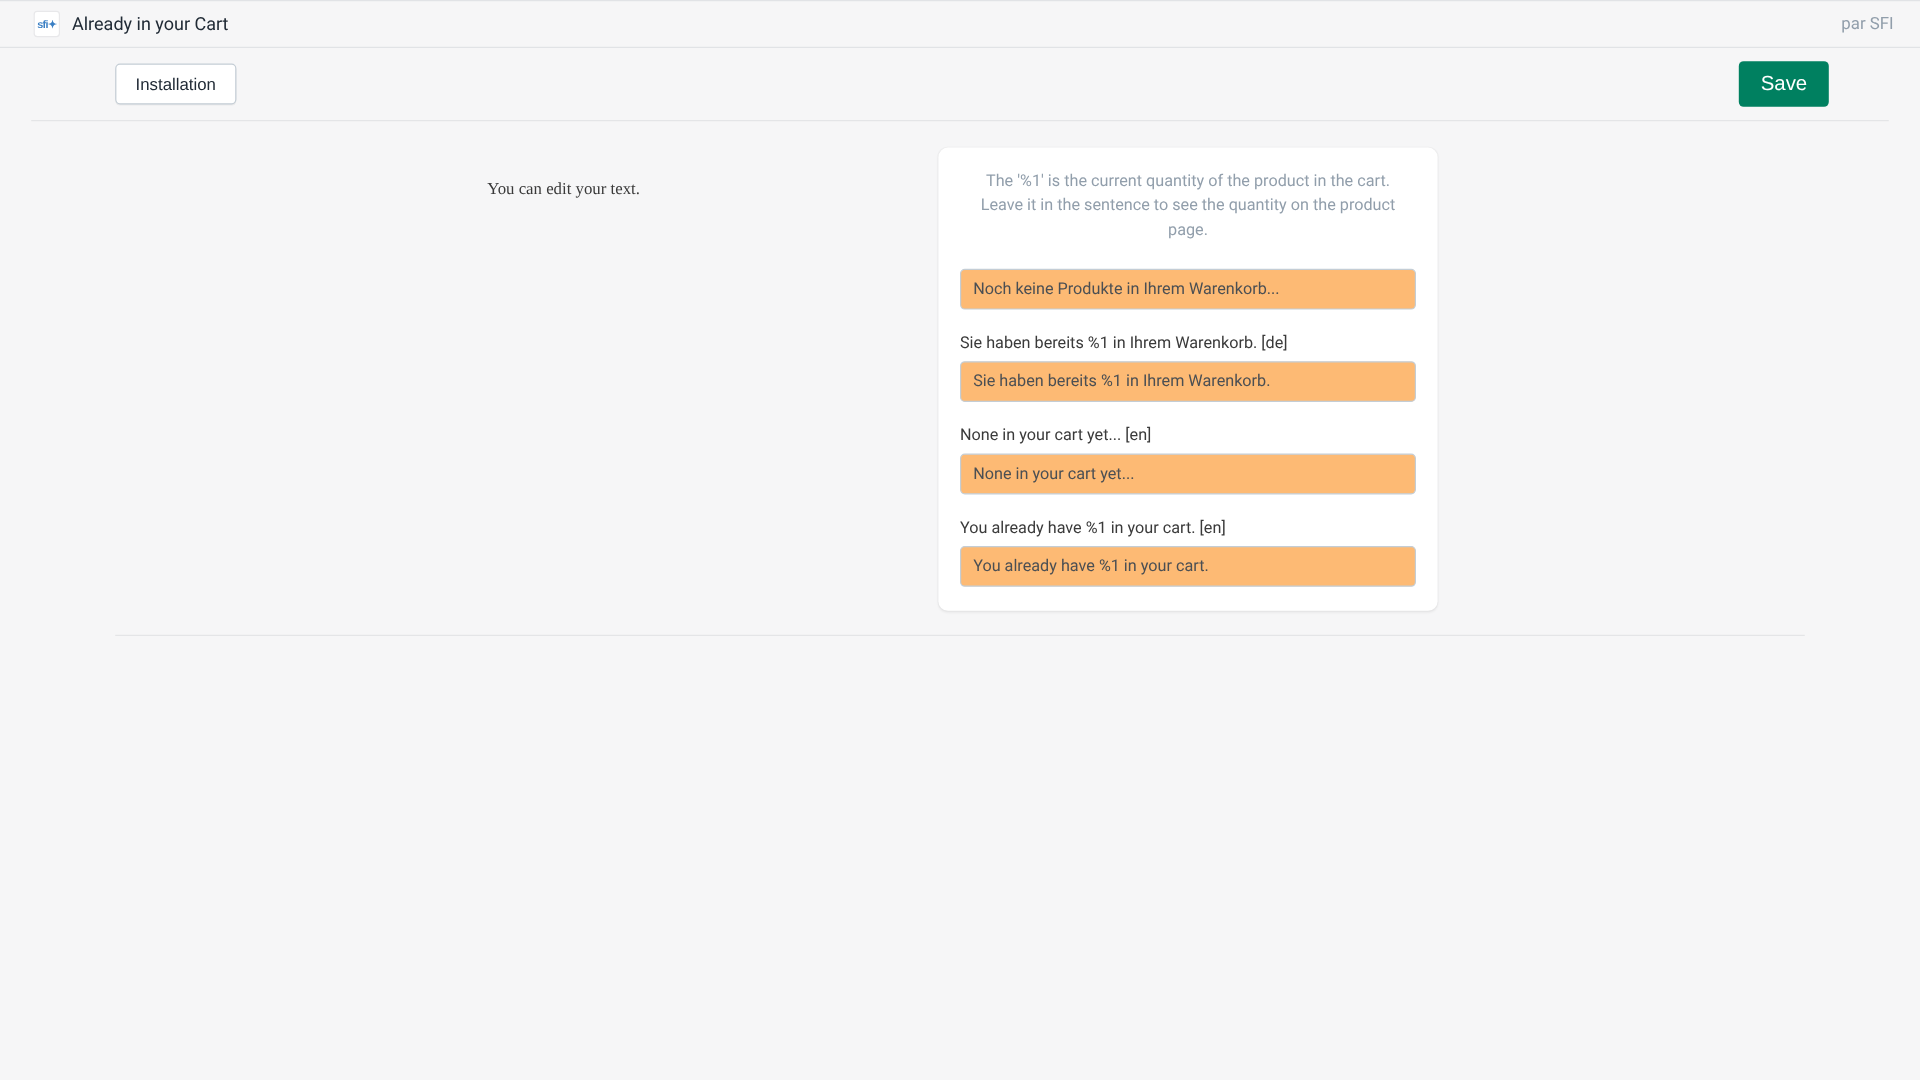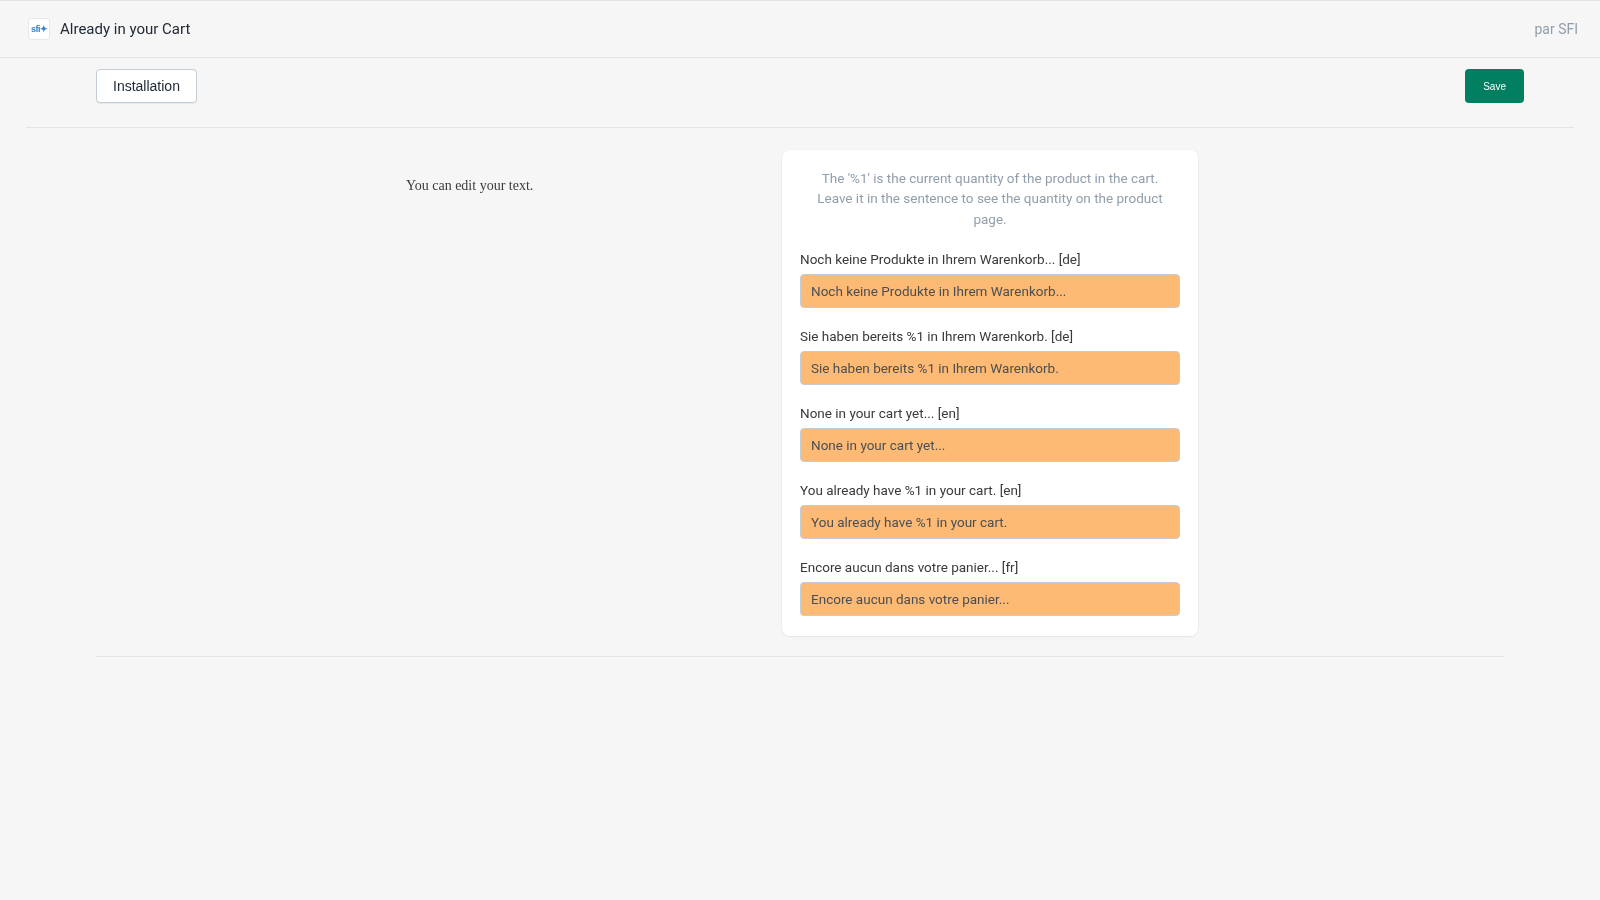--- a/index.html
+++ b/index.html
@@ -14,21 +14,21 @@
       font-size: 14px;
     }
     .top-bar {
       background: #f6f6f7;
       border-top: 1px solid #e1e3e6;
       border-bottom: 1px solid #e1e3e6;
       display: flex;
       align-items: center;
       justify-content: space-between;
       padding: 0 22px 0 28px;
-      height: 58px;
+      height: 40px;
     }
     .top-bar-left {
       display: flex;
       align-items: center;
       gap: 10px;
     }
     .app-icon {
       width: 22px;
       height: 22px;
       background: #ffffff;
@@ -47,43 +47,44 @@
       font-size: 15px;
       color: #212b36;
       font-weight: 400;
     }
     .top-bar-right {
       color: #919eab;
       font-size: 14px;
     }
     .sub-bar {
       display: flex;
+      align-items: center;
       justify-content: space-between;
-      padding: 11px 50px 24px 70px;
+      padding: 11px 50px 11px 70px;
       border-bottom: 1px solid #e4e5e7;
       margin-left: 26px;
       margin-right: 26px;
     }
     .tab-btn {
       background: #ffffff;
       border: 1px solid #c4cdd5;
       border-radius: 4px;
       padding: 8px 16px;
       font-size: 14px;
       color: #212b36;
       cursor: pointer;
       box-shadow: 0 1px 0 rgba(0,0,0,0.05);
     }
     .save-btn {
       background: #008060;
       color: #ffffff;
       border: none;
       border-radius: 4px;
       padding: 9px 18px;
-      font-size: 10px;
+      font-size: 17px;
       font-weight: 500;
       cursor: pointer;
     }
     .content-wrap {
       padding: 22px 70px 0 70px;
       margin-left: 26px;
       margin-right: 26px;
     }
     .content-row {
       display: flex;
@@ -172,43 +173,38 @@
   <div class="content-row">
 
     <div class="left-col">
       <div class="section-desc">You can edit your text.</div>
     </div>
 
     <div class="right-col">
       <div class="help-text">The '%1' is the current quantity of the product in the cart. Leave it in the sentence to see the quantity on the product page.</div>
 
       <div class="field-group">
-        <label class="field-label">Noch keine Produkte in Ihrem Warenkorb... [de]</label>
         <input type="text" class="field-input" value="Noch keine Produkte in Ihrem Warenkorb..." style="">
       </div>
 
       <div class="field-group">
         <label class="field-label">Sie haben bereits %1 in Ihrem Warenkorb. [de]</label>
         <input type="text" class="field-input" value="Sie haben bereits %1 in Ihrem Warenkorb." style="">
       </div>
 
       <div class="field-group">
         <label class="field-label">None in your cart yet... [en]</label>
         <input type="text" class="field-input" value="None in your cart yet..." style="">
       </div>
 
       <div class="field-group">
         <label class="field-label">You already have %1 in your cart. [en]</label>
         <input type="text" class="field-input" value="You already have %1 in your cart." style="">
       </div>
 
-      <div class="field-group">
-        <label class="field-label">Encore aucun dans votre panier... [fr]</label>
-        <input type="text" class="field-input" value="Encore aucun dans votre panier..." style="">
-      </div>
 
 
     </div>
 
   </div>
 </div>
 
 <hr class="bottom-rule">
 
 </body></html>

